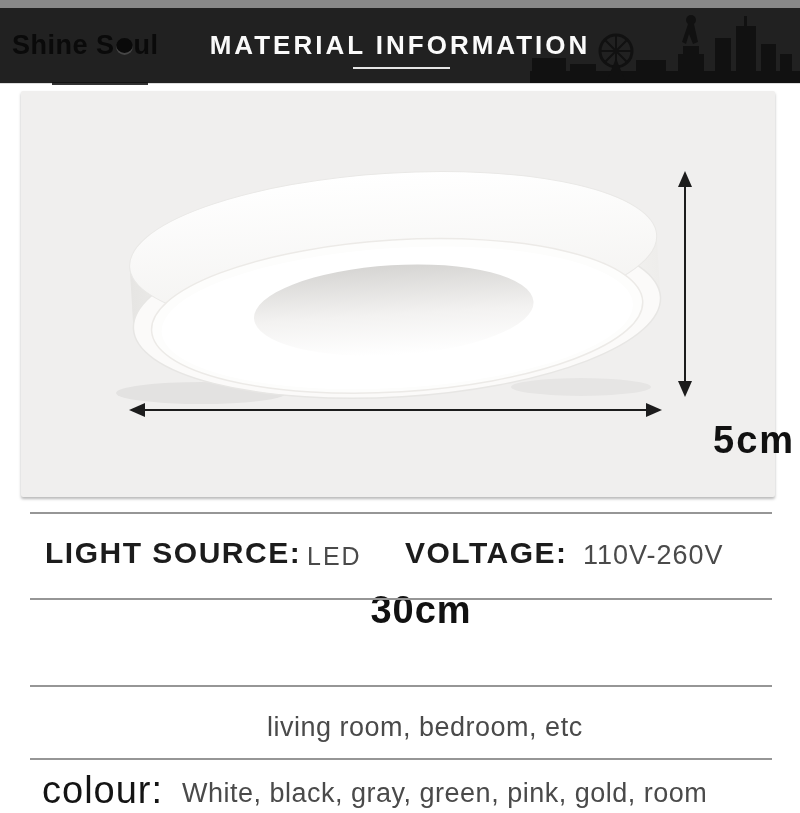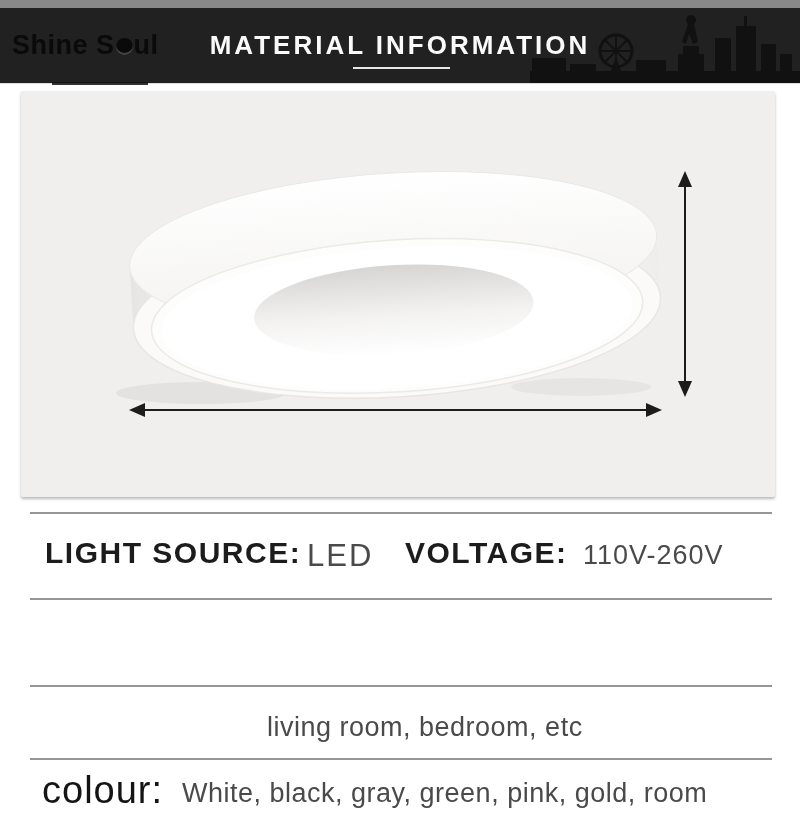--- a/index.html
+++ b/index.html
@@ -40,21 +40,21 @@
   .dim-w-label{left:320px;top:500px;width:160px;text-align:center;font-size:38px;line-height:38px;font-weight:600;letter-spacing:1px;}
   
   .rule{position:absolute;left:30px;width:742px;height:2px;background:var(--rule,#969696);}
   .rule1{top:504px;} .rule2{top:590px;} .rule3{top:677px;} .rule4{top:750px;}
   .spec-label{position:absolute;font-weight:700;color:var(--label-text,#1c1c1c);
       font-size:30px;line-height:30px;letter-spacing:1.5px;white-space:nowrap;}
   .spec-value{position:absolute;font-weight:400;color:var(--value-text,#4a4a4a);
       font-size:27px;line-height:30px;letter-spacing:0.5px;white-space:nowrap;}
   
   .ls-label{left:45px;top:530px;}
-  .ls-value{left:307px;top:533px;font-size:31px;letter-spacing:2px;}
+  .ls-value{left:307px;top:533px;font-size:25px;letter-spacing:2px;}
   .vo-label{left:405px;top:530px;}
   .vo-value{left:583px;top:532px;letter-spacing:1px;}
   
   .ma-label{left:47px;top:620px;}
   .ma-value{left:237px;top:622px;}
   
   .ap-label{left:47px;top:702px;}
   .ap-value{left:267px;top:704px;}
   
   .co-label{left:42px;top:762px;font-weight:400;font-size:38px;line-height:40px;letter-spacing:1px;color:#141414;}
@@ -135,20 +135,22 @@
         <polygon points="664,80 657,96 671,96" stroke="none"></polygon>
         <polygon points="664,306 657,290 671,290" stroke="none"></polygon>
       </g>
 
       <g stroke="#1c1c1c" stroke-width="2" fill="#1c1c1c">
         <line x1="119" y1="319" x2="630" y2="319"></line>
         <polygon points="108,319 124,312 124,326" stroke="none"></polygon>
         <polygon points="641,319 625,312 625,326" stroke="none"></polygon>
       </g>
     </svg>
+    <div class="dim-label dim-h-label">5cm</div>
+    <div class="dim-label dim-w-label">30cm</div>
   </section>
 
   <div class="rule rule1"></div>
   <div class="rule rule2"></div>
   <div class="rule rule3"></div>
   <div class="rule rule4"></div>
 
   <span class="spec-label ls-label">LIGHT SOURCE:</span>
   <span class="spec-value ls-value">LED</span>
   <span class="spec-label vo-label">VOLTAGE:</span>

